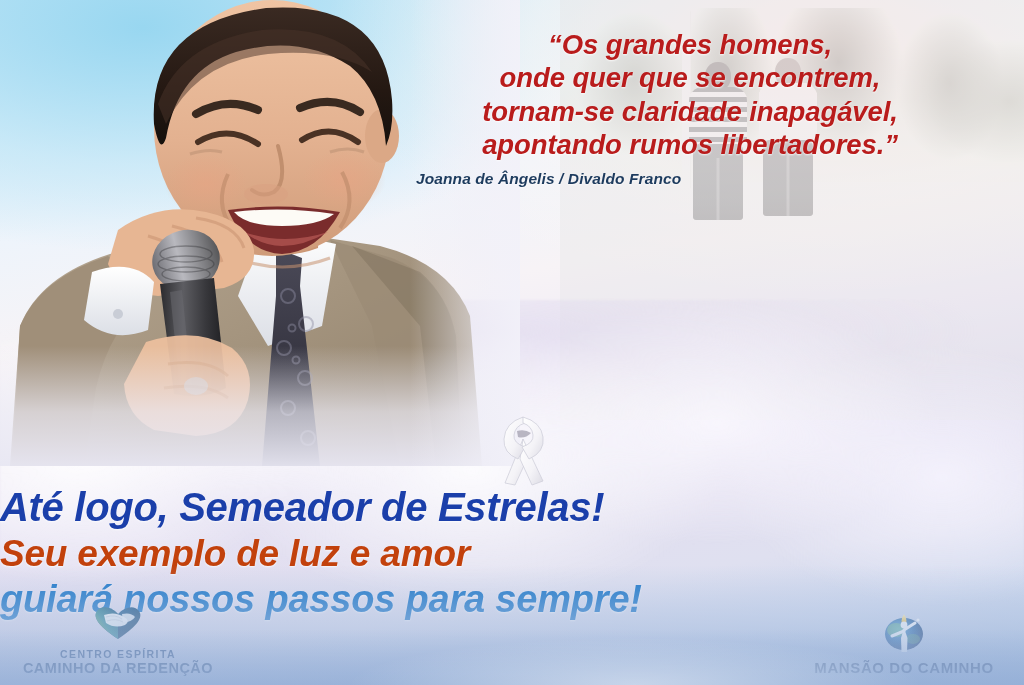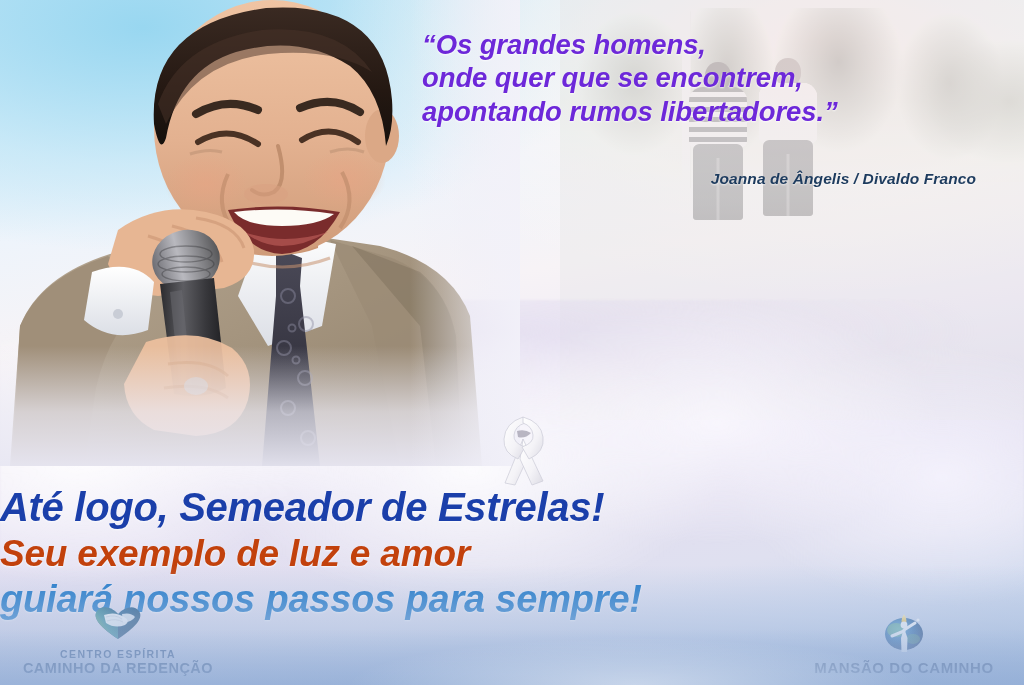--- a/index.html
+++ b/index.html
@@ -143,37 +143,36 @@
     background: linear-gradient(180deg, rgba(235,234,244,0) 0%, rgba(235,234,244,0.72) 55%, rgba(232,231,243,0.96) 100%);
   }
   .portrait-fade-r {
     position: absolute; right: 0; top: 0; width: 110px; height: 470px;
     background: linear-gradient(90deg, rgba(240,240,248,0) 0%, rgba(241,240,248,0.60) 60%, rgba(242,241,249,0.92) 100%);
   }
 
   
   .quote {
     position: absolute;
-    right: 42px; top: 28px;
+    right: 54px; top: 28px;
     width: 560px;
-    text-align: left;
-    color: #6d28d9;
+    text-align: center;
+    color: #b91c1c;
     font-style: italic;
     font-weight: bold;
     font-size: 27.5px;
     line-height: 1.215;
     letter-spacing: -0.1px;
     text-shadow: 0 1px 2px rgba(255,255,255,0.8);
   }
   .quote .ln { display: block; white-space: nowrap; }
   .quote-author {
     position: absolute;
     right: 48px; top: 170px;
     width: 560px;
-    text-align: right;
     color: #1d3b5e;
     font-style: italic;
     font-weight: bold;
     font-size: 15.5px;
     letter-spacing: 0.1px;
     text-shadow: 0 1px 2px rgba(255,255,255,0.75);
   }
 
   
   .ribbon {
@@ -387,20 +386,21 @@
       <path d="M164 392 Q206 386 228 402" stroke="#d6a582" stroke-width="3" fill="none" opacity="0.6"></path>
       <ellipse cx="196" cy="390" rx="12" ry="9" fill="#cfd3da" opacity="0.55"></ellipse>
     </svg>
     <div class="portrait-fade"></div>
     <div class="portrait-fade-r"></div>
   </div>
 
   <div class="quote">
     <span class="ln">“Os grandes homens,</span>
     <span class="ln">onde quer que se encontrem,</span>
+    <span class="ln">tornam-se claridade inapagável,</span>
     <span class="ln">apontando rumos libertadores.”</span>
   </div>
   <div class="quote-author">Joanna de Ângelis / Divaldo Franco</div>
 
   <div class="ribbon">
     <svg width="72" height="78" viewBox="0 0 72 78" xmlns="http://www.w3.org/2000/svg">
       <defs>
         <linearGradient id="rib" x1="0" y1="0" x2="1" y2="1">
           <stop offset="0%" stop-color="#ffffff"></stop>
           <stop offset="60%" stop-color="#f4f3f7"></stop>

